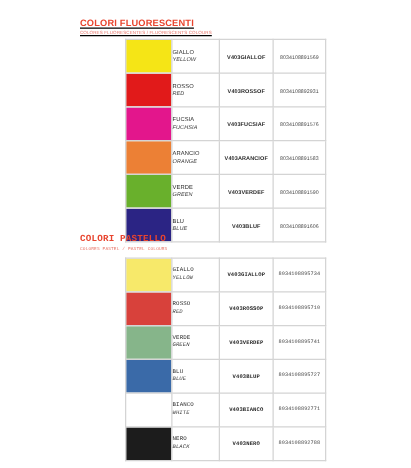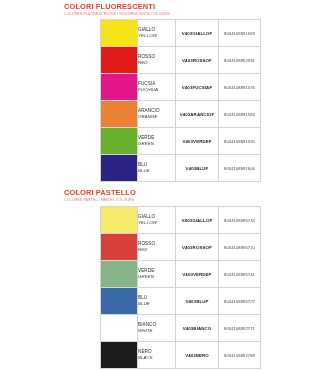--- a/index.html
+++ b/index.html
@@ -6,22 +6,22 @@
   body{
     width:329px;height:374px;
     background:#ffffff;
     font-family:"Liberation Sans", sans-serif;
     overflow:hidden;
     -webkit-font-smoothing:antialiased;
   }
   .page{position:relative;width:329px;height:374px;box-sizing:border-box;}
 
   .section{position:absolute;left:0;width:329px;}
-  .sec-fluo{top:0;}
-  .sec-pastel{top:186px;}
+  .sec-fluo{top:12px;text-decoration:underline;}
+  .sec-pastel{top:186px;font-family:Liberation Mono, monospace;}
 
   .sec-head{padding-left:64px;}
   .sec-title{
     font-size:7.4px;
     font-weight:bold;
     letter-spacing:0.15px;
     color:#e8442e;
     line-height:9px;
     margin:0;
     padding-top:2px;

